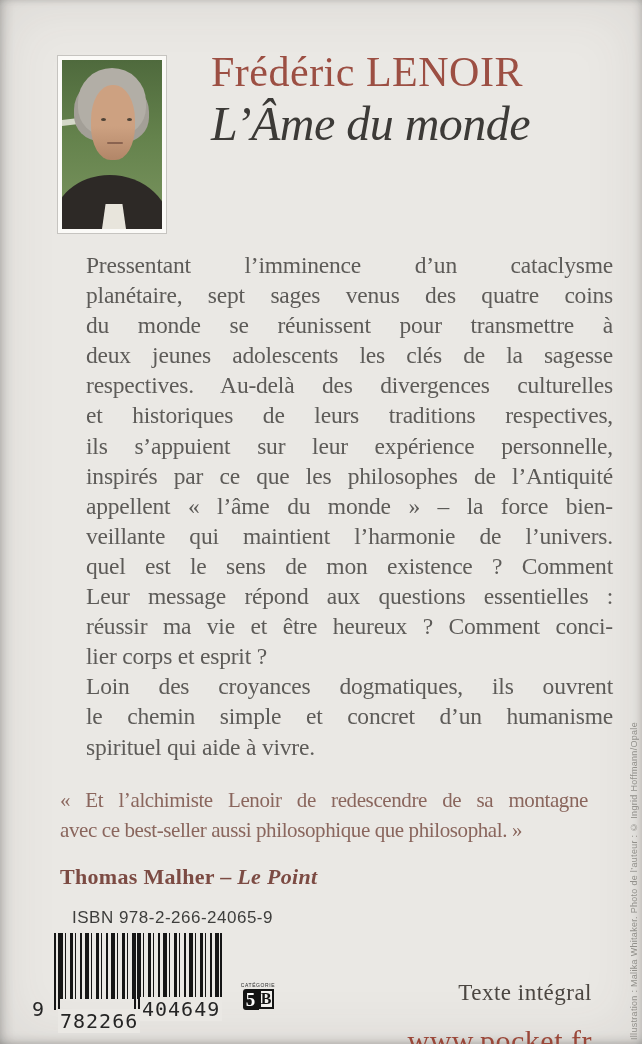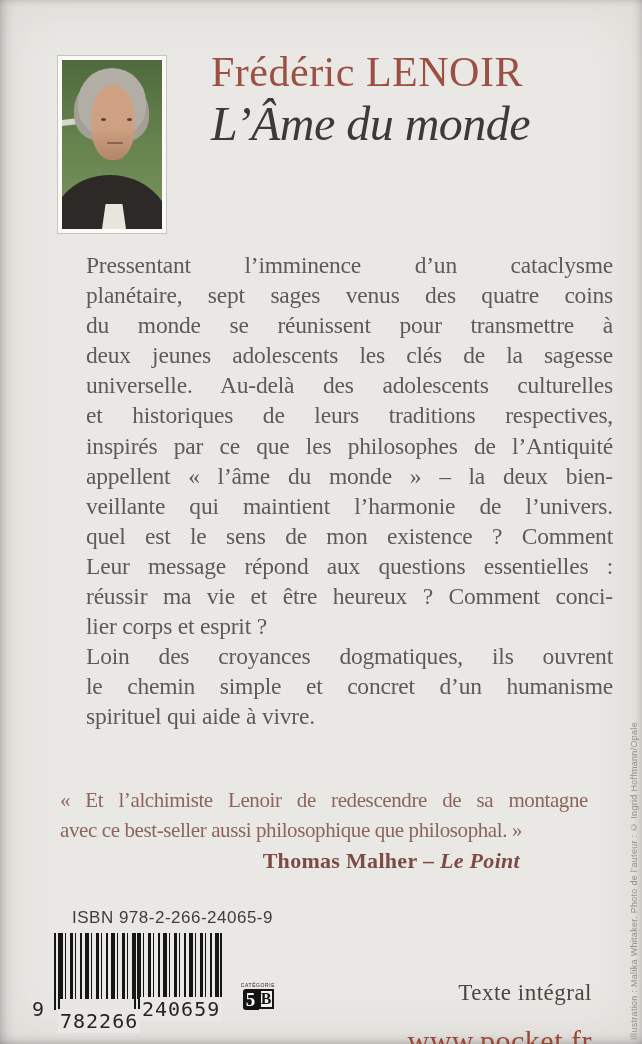--- a/index.html
+++ b/index.html
@@ -64,21 +64,21 @@
   .line{min-height:30.1px;}
   .jl{text-align:justify;text-align-last:justify;}
 
   
   .quote{
     position:absolute;left:60px;top:786px;width:528px;
     font-size:21px;line-height:29px;color:#8a665d;letter-spacing:-.4px;
   }
   .quote .jl{text-align:justify;text-align-last:justify;}
   .attribution{
-    margin-top:0;text-align:right;padding-right:68px;
+    margin-top:16px;padding-right:68px;
     font-size:22px;font-weight:bold;color:#7c4b43;letter-spacing:.3px;
   }
   .attribution .source{font-style:italic;}
 
   
   .isbn-label{
     position:absolute;left:72px;top:908px;
     font-family:"Liberation Sans",sans-serif;font-size:17px;color:#3e3e3c;letter-spacing:.5px;
   }
   .barcode{position:absolute;left:46px;top:933px;width:184px;height:88px;}
@@ -144,24 +144,25 @@
     </div>
   </div>
   <div class="author-name">Frédéric LENOIR</div>
   <div class="book-title">L’Âme du monde</div>
 
   <div class="synopsis">
     <div class="line jl">Pressentant l’imminence d’un cataclysme</div>
     <div class="line jl">planétaire, sept sages venus des quatre coins</div>
     <div class="line jl">du monde se réunissent pour transmettre à</div>
     <div class="line jl">deux jeunes adolescents les clés de la sagesse</div>
-    <div class="line jl">universelle. Au-delà des adolescents culturelles</div>
+    <div class="line jl">respectives. Au-delà des divergences culturelles</div>
     <div class="line jl">et historiques de leurs traditions respectives,</div>
+    <div class="line jl">ils s’appuient sur leur expérience personnelle,</div>
     <div class="line jl">inspirés par ce que les philosophes de l’Antiquité</div>
-    <div class="line jl">appellent « l’âme du monde » – la deux bien-</div>
+    <div class="line jl">appellent « l’âme du monde » – la force bien-</div>
     <div class="line jl">veillante qui maintient l’harmonie de l’univers.</div>
     <div class="line jl">quel est le sens de mon existence ? Comment</div>
     <div class="line jl">Leur message répond aux questions essentielles :</div>
     <div class="line jl">réussir ma vie et être heureux ? Comment conci-</div>
     <div class="line">lier corps et esprit ?</div>
     <div class="line jl">Loin des croyances dogmatiques, ils ouvrent</div>
     <div class="line jl">le chemin simple et concret d’un humanisme</div>
     <div class="line">spirituel qui aide à vivre.</div>
   </div>
 
@@ -173,21 +174,21 @@
 
   <div class="isbn-label">ISBN 978-2-266-24065-9</div>
   <div class="barcode">
     <div class="bars"></div>
     <div class="guard g-left"></div>
     <div class="guard g-mid"></div>
     <div class="guard g-right"></div>
     <div class="barcode-digits">
       <span class="bd-first">9</span>
       <span class="bd-g1">782266</span>
-      <span class="bd-g2">240659</span>
+      <span class="bd-g2">404649</span>
     </div>
   </div>
   <div class="categorie">
     <span class="cat-label">CATÉGORIE</span>
     <span class="cat-code">
       <span class="c5">5</span>
       <span class="cB">B</span>
     </span>
   </div>
 

